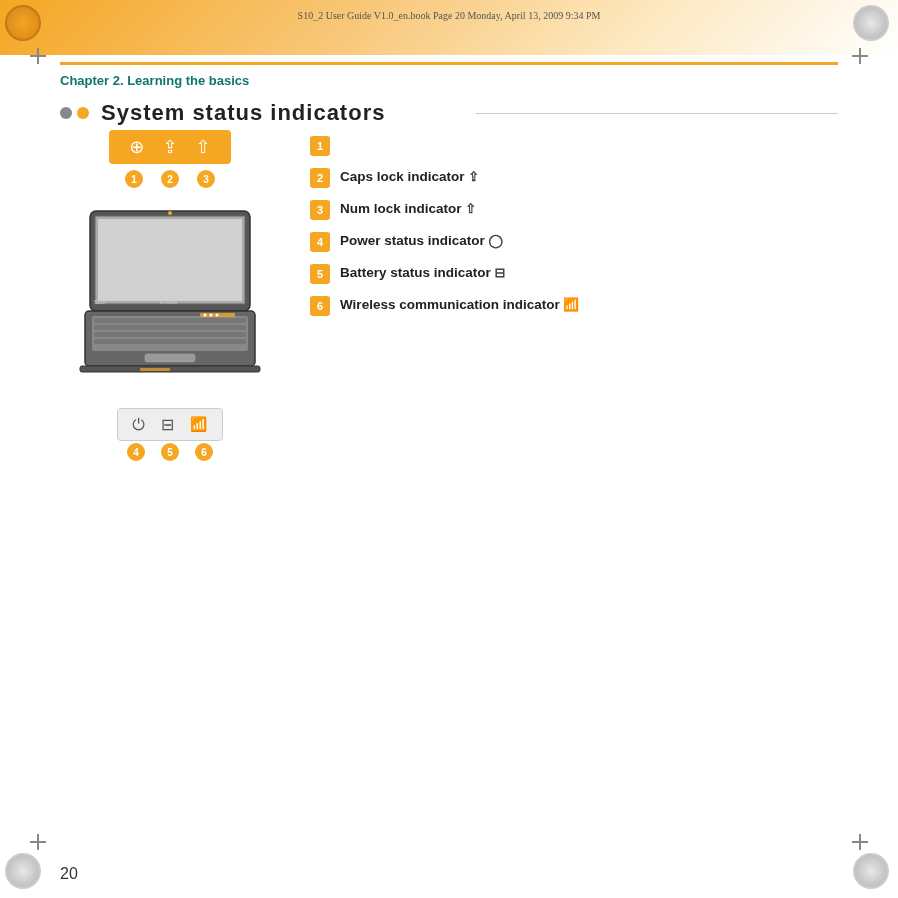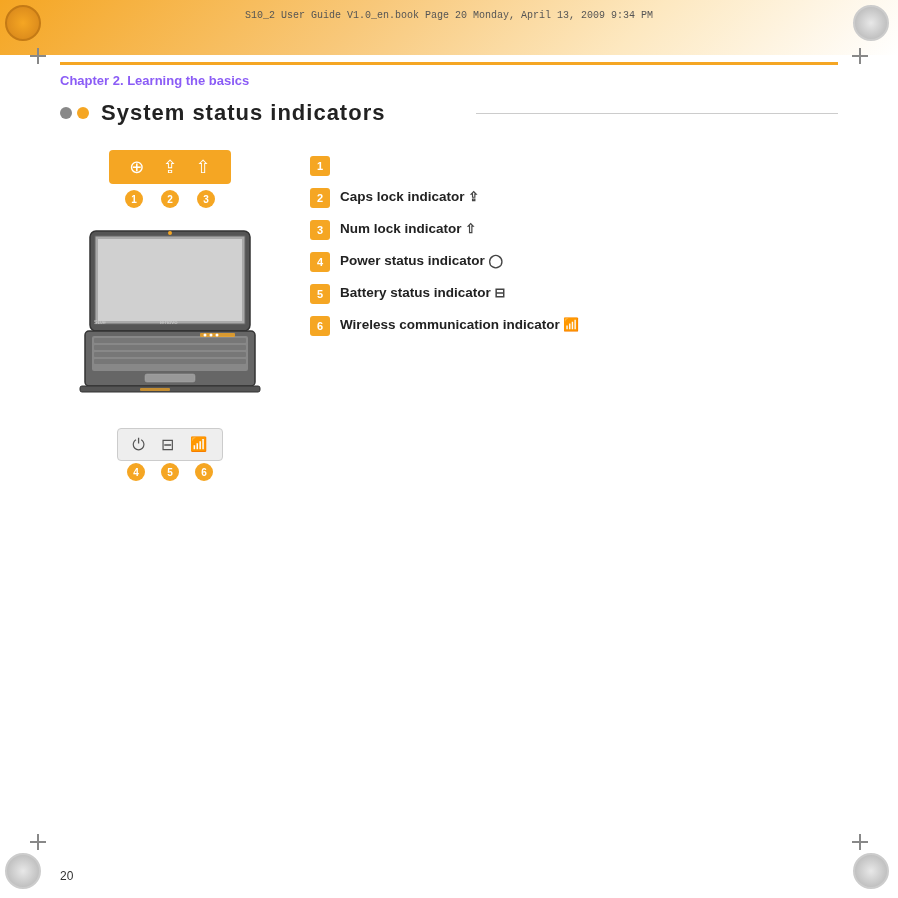--- a/index.html
+++ b/index.html
@@ -23,21 +23,21 @@
     }
 
     .header-text {
       position: absolute;
       top: 10px;
       left: 50%;
       transform: translateX(-50%);
       font-size: 10px;
       color: #555;
       white-space: nowrap;
-      font-family: Liberation Mono, monospace;
+      font-family: Liberation Serif, serif;
     }
 
     
     .corner-decoration {
       position: absolute;
       width: 40px;
       height: 40px;
     }
     .corner-tl { top: 5px; left: 5px; }
     .corner-tr { top: 5px; right: 5px; }
@@ -92,38 +92,38 @@
       position: absolute;
       top: 62px;
       left: 60px;
       right: 60px;
       border-top: 3px solid #f5a623;
       padding-top: 6px;
     }
     .chapter-heading-text {
       font-size: 13px;
       font-weight: bold;
-      color: #8b5cf6;
+      color: #0f766e;
       font-family: Arial, sans-serif;
     }
 
     
     .content-area {
       position: absolute;
       top: 100px;
       left: 60px;
       right: 60px;
       bottom: 60px;
     }
 
     
     .section-title-row {
       display: flex;
       align-items: center;
-      margin-bottom: 24px;
+      margin-bottom: 4px;
     }
     .title-dots {
       display: flex;
       gap: 5px;
       margin-right: 12px;
     }
     .title-dot {
       width: 12px;
       height: 12px;
       border-radius: 50%;
@@ -281,21 +281,21 @@
     .ind-symbol {
       font-size: 13px;
       color: #444;
     }
 
     
     .page-number {
       position: absolute;
       bottom: 15px;
       left: 60px;
-      font-size: 12px;
+      font-size: 16px;
       font-family: Arial, sans-serif;
       color: #333;
     }
 
     
     .laptop-svg {
       width: 200px;
       height: 180px;
     }
   </style>

